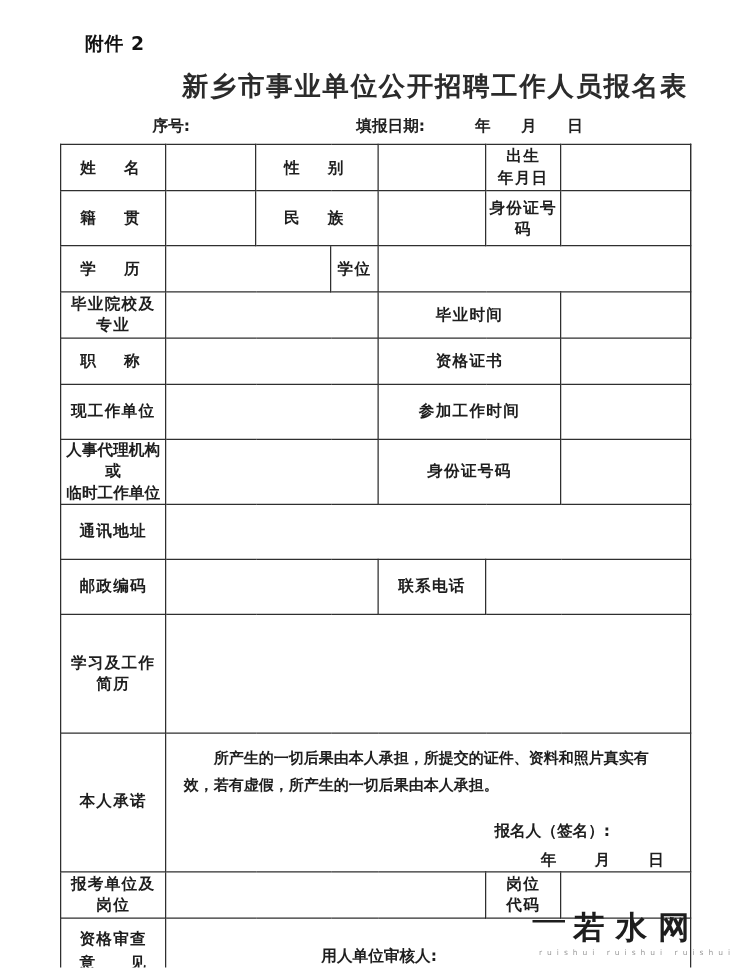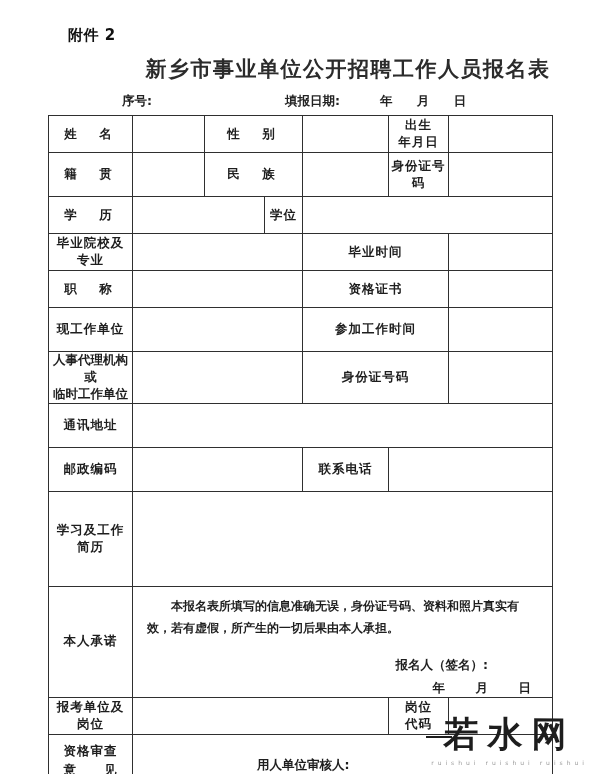--- a/index.html
+++ b/index.html
@@ -109,21 +109,21 @@
   .rev-inner div.l2{padding-left:122px;text-align:right;}
   .rev-inner div.l3{text-align:right;padding-right:14px;letter-spacing:9px;margin-top:8px;}
 
   .watermark{
     position:absolute;
     right:12px;bottom:8px;
     text-align:center;
     user-select:none;
   }
   .wm-main{
-    font-size:35px;
+    font-size:25px;
     font-weight:bold;
     letter-spacing:9px;
     color:#1d1d1d;
     font-family:"DejaVu Sans","Liberation Sans",sans-serif;
   }
   .wm-sub{
     font-size:6px;
     letter-spacing:4px;
     color:#9a9a9a;
     margin-top:1px;
@@ -232,21 +232,21 @@
 
       <tr class="rowh-l">
         <td class="lbl-tight" style="white-space:pre-line">学习及工作
 简历</td>
         <td class="blank" colspan="6"></td>
       </tr>
 
       <tr class="rowh-xl">
         <td class="lbl-tight">本人承诺</td>
         <td colspan="6" style="vertical-align:top">
-          <div class="promise-body">本报名表所填写的信息准确无误，身份证号码、资料和照片真实有效，若有虚假，所产生的一切后果由本人承担。</div>
+          <div class="promise-body">所产生的一切后果由本人承担，所提交的证件、资料和照片真实有效，若有虚假，所产生的一切后果由本人承担。</div>
           <div class="sign-line">报名人（签名）:</div>
           <div class="ymd-line">年　月　日</div>
         </td>
       </tr>
 
       <tr class="rowh-m">
         <td class="lbl-tight" style="white-space:pre-line">报考单位及
 岗位</td>
         <td class="blank" colspan="4"></td>
         <td class="lbl-tight" style="white-space:pre-line">岗位

